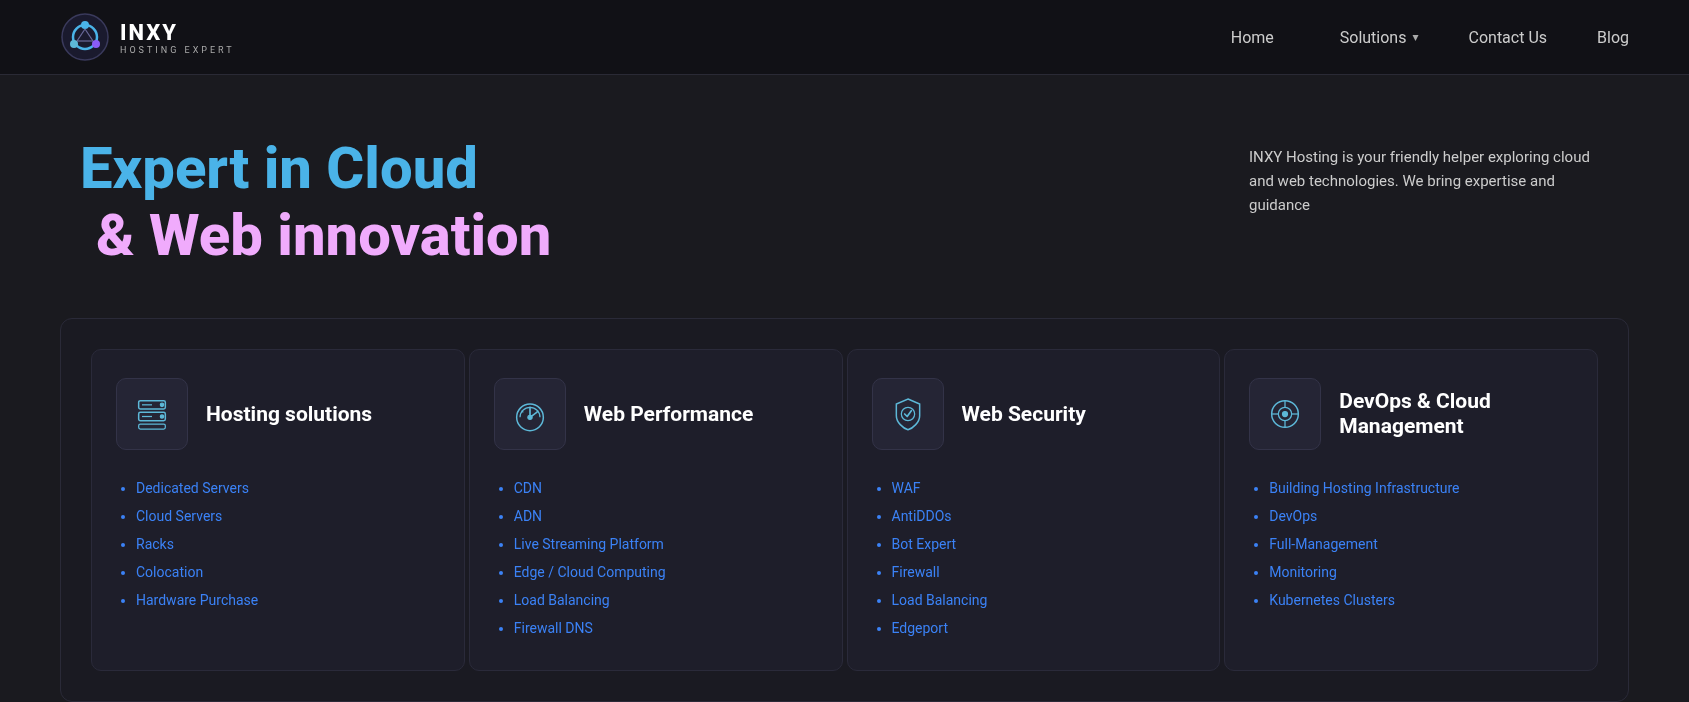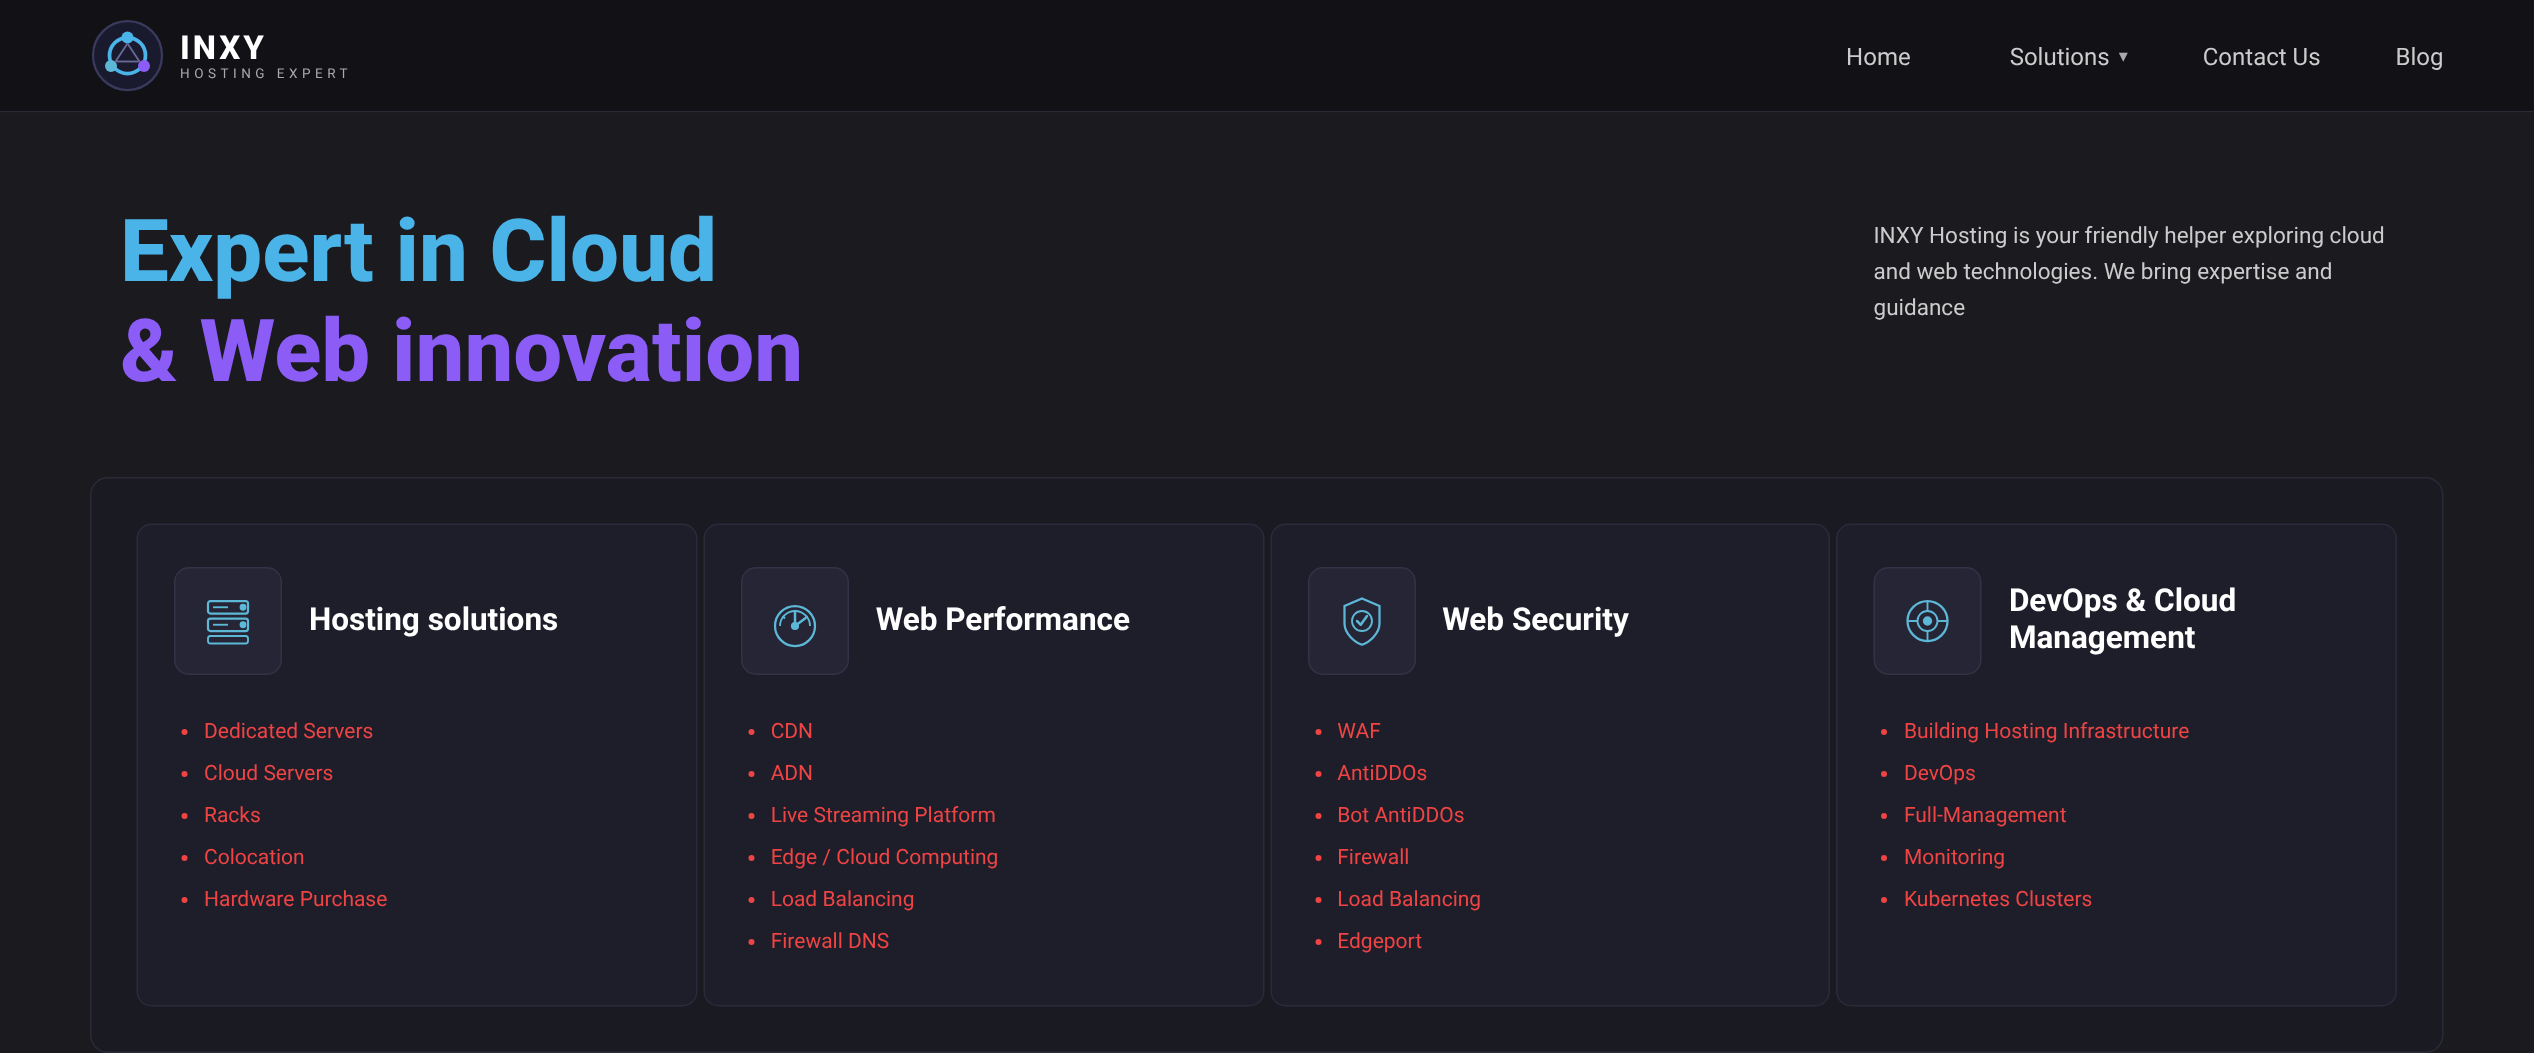--- a/index.html
+++ b/index.html
@@ -79,21 +79,21 @@
       justify-content: space-between;
       min-height: 220px;
     }
     .hero-title {
       font-size: 58px;
       font-weight: 800;
       line-height: 1.15;
       max-width: 620px;
     }
     .hero-title .blue { color: #4ab3e8; }
-    .hero-title .purple { color: #8b5cf6; }
+    .hero-title .purple { color: #f0abfc; margin-left: 16px; }
     .hero-description {
       max-width: 360px;
       color: #cccccc;
       font-size: 15px;
       line-height: 1.6;
       padding-top: 10px;
     }
 
     
     .cards-container {
@@ -144,21 +144,21 @@
       line-height: 1.2;
     }
     .card-list {
       list-style: disc;
       padding-left: 20px;
       color: #a0a0b8;
       font-size: 14px;
       line-height: 2.0;
     }
     .card-list li {
-      color: #ef4444;
+      color: #3b82f6;
     }
   </style>
 </head>
 <body>
 
 <nav class="navbar">
   <div class="logo-area">
     <svg class="logo-icon" viewBox="0 0 50 50" xmlns="http://www.w3.org/2000/svg">
       <circle cx="25" cy="25" r="23" fill="#1a1a2e" stroke="#3a3a5c" stroke-width="1.5"></circle>
       <circle cx="25" cy="25" r="12" fill="none" stroke="#4ab3e8" stroke-width="2.5"></circle>
@@ -252,21 +252,21 @@
       <path d="M24 6 L38 12 L38 26 C38 34 30 41 24 43 C18 41 10 34 10 26 L10 12 Z" stroke="#5db8d8" stroke-width="1.8" fill="none"></path>
       <circle cx="24" cy="24" r="8" stroke="#5db8d8" stroke-width="1.5" fill="none"></circle>
       <path d="M20 24 L23 27 L28 20" stroke="#5db8d8" stroke-width="2" stroke-linecap="round" stroke-linejoin="round" fill="none"></path>
     </svg>
         </div>
         <div class="card-title">Web Security</div>
       </div>
       <ul class="card-list">
         <li>WAF</li>
         <li>AntiDDOs</li>
-        <li>Bot AntiDDOs</li>
+        <li>Bot Expert</li>
         <li>Firewall</li>
         <li>Load Balancing</li>
         <li>Edgeport</li>
       </ul>
     </div>
     <div class="card">
       <div class="card-header">
         <div class="card-icon-box">
           <svg viewBox="0 0 48 48" xmlns="http://www.w3.org/2000/svg">
       <circle cx="24" cy="24" r="16" stroke="#5db8d8" stroke-width="1.8" fill="none"></circle>

